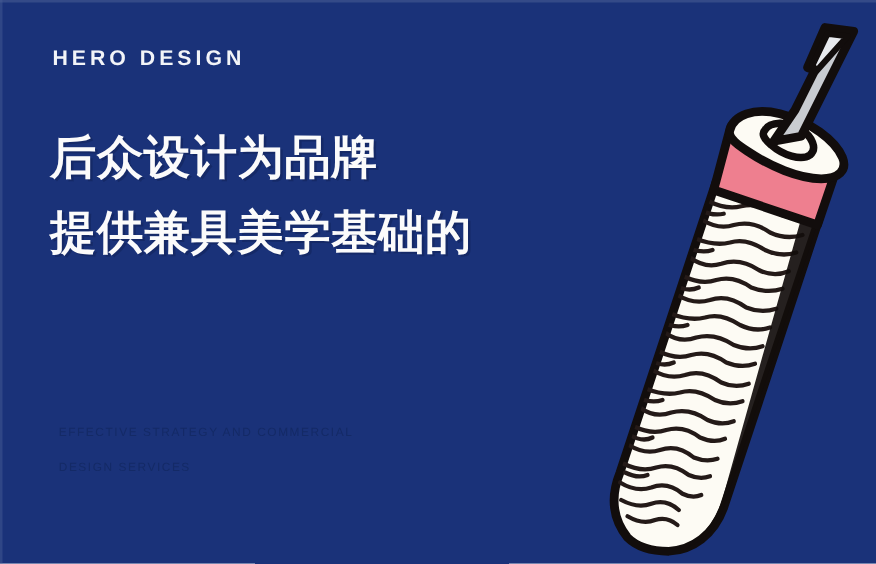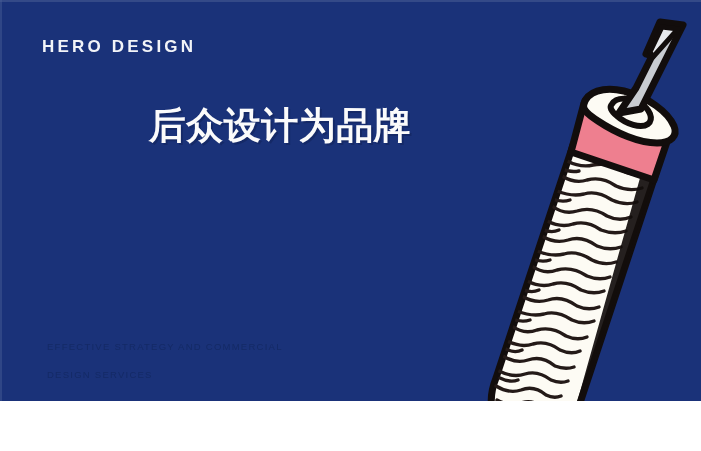--- a/index.html
+++ b/index.html
@@ -4,21 +4,21 @@
 <title>Hero Design Banner</title>
 <style>
   html, body {
     margin: 0;
     padding: 0;
     background: #ffffff;
   }
   .banner {
     position: relative;
     width: 701px;
-    height: 401px;
+    height: 451px;
     overflow: hidden;
     background: #1a3279;
     font-family: "Liberation Sans", "DejaVu Sans", sans-serif;
     box-sizing: border-box;
   }
   .edge-top {
     position: absolute;
     left: 0; top: 0;
     width: 701px; height: 2px;
     background: #4a5f96;
@@ -49,21 +49,20 @@
     width: 480px;
   }
   .headline-line {
     font-size: 37px;
     font-weight: 700;
     color: #fbfbfb;
     letter-spacing: 0.5px;
     line-height: 60px;
     white-space: nowrap;
     text-shadow: 2px 2px 0 rgba(10,22,64,0.30);
-    text-align: center;
   }
   .subcopy {
     position: absolute;
     left: 47px;
     top: 333px;
     width: 330px;
   }
   .subcopy-line {
     font-size: 9.5px;
     font-weight: 500;
@@ -86,20 +85,21 @@
 
 <div class="banner">
 
   <div class="edge-top"></div>
   <div class="edge-left"></div>
 
   <div class="brand">HERO DESIGN</div>
 
   <div class="headline">
     <div class="headline-line">后众设计为品牌</div>
+    <div class="headline-line">提供兼具美学基础的</div>
   </div>
 
   <div class="subcopy">
     <div class="subcopy-line">EFFECTIVE STRATEGY AND COMMERCIAL</div>
     <div class="subcopy-line">DESIGN SERVICES</div>
   </div>
 
   <svg class="art" viewBox="0 0 261 451">
     <defs>
       <clipPath id="handleClip">

